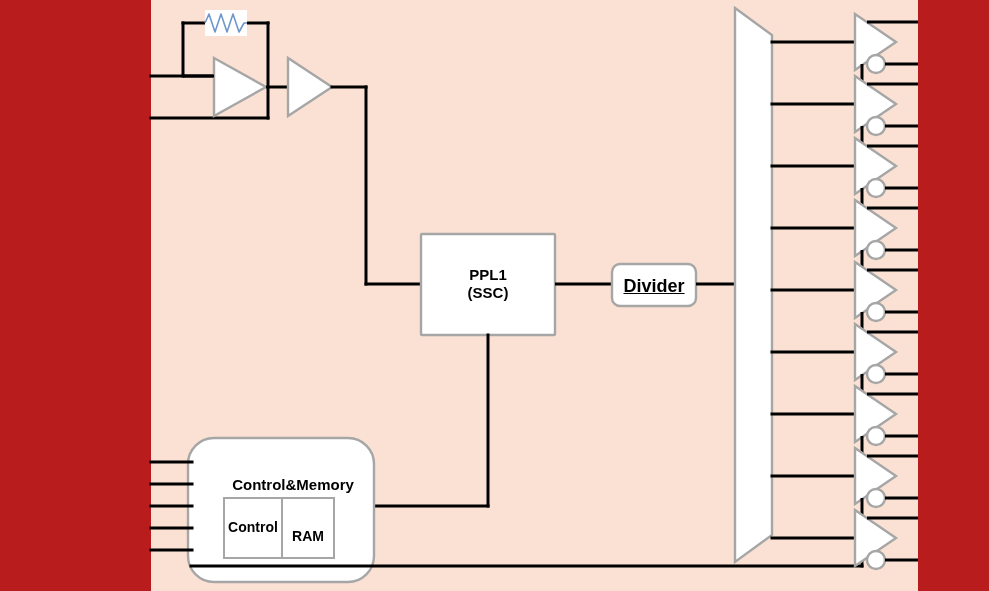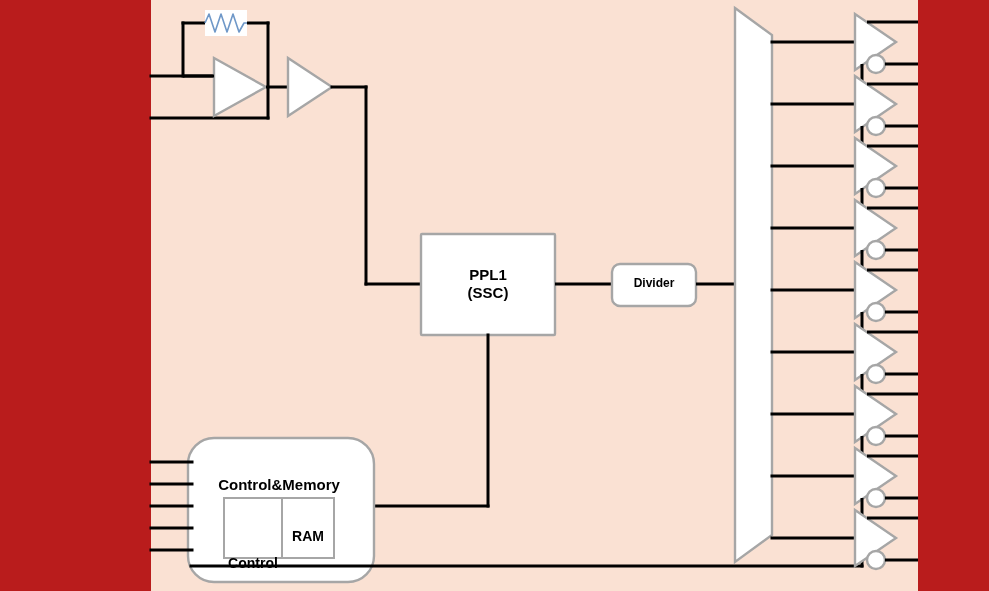--- a/index.html
+++ b/index.html
@@ -34,21 +34,21 @@
   .lbl {
     position: absolute;
     color: #000000;
     font-weight: bold;
     text-align: center;
     line-height: 1.22;
     white-space: pre-line;
     pointer-events: none;
   }
   .lbl-pll   { font-size: 15px; }
-  .lbl-div   { font-size: 12px; }
+  .lbl-div   { font-size: 18px; text-decoration: underline; }
   .lbl-cm    { font-size: 15px; }
   .lbl-sub   { font-size: 14px; }
 </style>
 </head>
 <body>
 
 <div id="root">
 
   <div id="chip-body"></div>
 
@@ -197,19 +197,19 @@
       <line x1="885" y1="560" x2="918" y2="560" stroke="#000000" stroke-width="3"></line>
     </g>
 
   </svg>
 
   <div class="lbl lbl-pll" style="left:421px; top:266px; width:134px;">PPL1
 (SSC)</div>
 
   <div class="lbl lbl-div" style="left:612px; top:276px; width:84px;">Divider</div>
 
-  <div class="lbl lbl-cm" style="left:186px; top:476px; width:186px;">Control&amp;Memory</div>
-
-  <div class="lbl lbl-sub" style="left:224px; top:519px; width:58px;margin-top:36px;">Control</div>
+  <div class="lbl lbl-cm" style="left:200px; top:476px; width:186px;">Control&amp;Memory</div>
+
+  <div class="lbl lbl-sub" style="left:224px; top:519px; width:58px;">Control</div>
 
   <div class="lbl lbl-sub" style="left:282px; top:519px; width:52px;margin-top:9px;">RAM</div>
 
 </div>
 
 </body></html>

